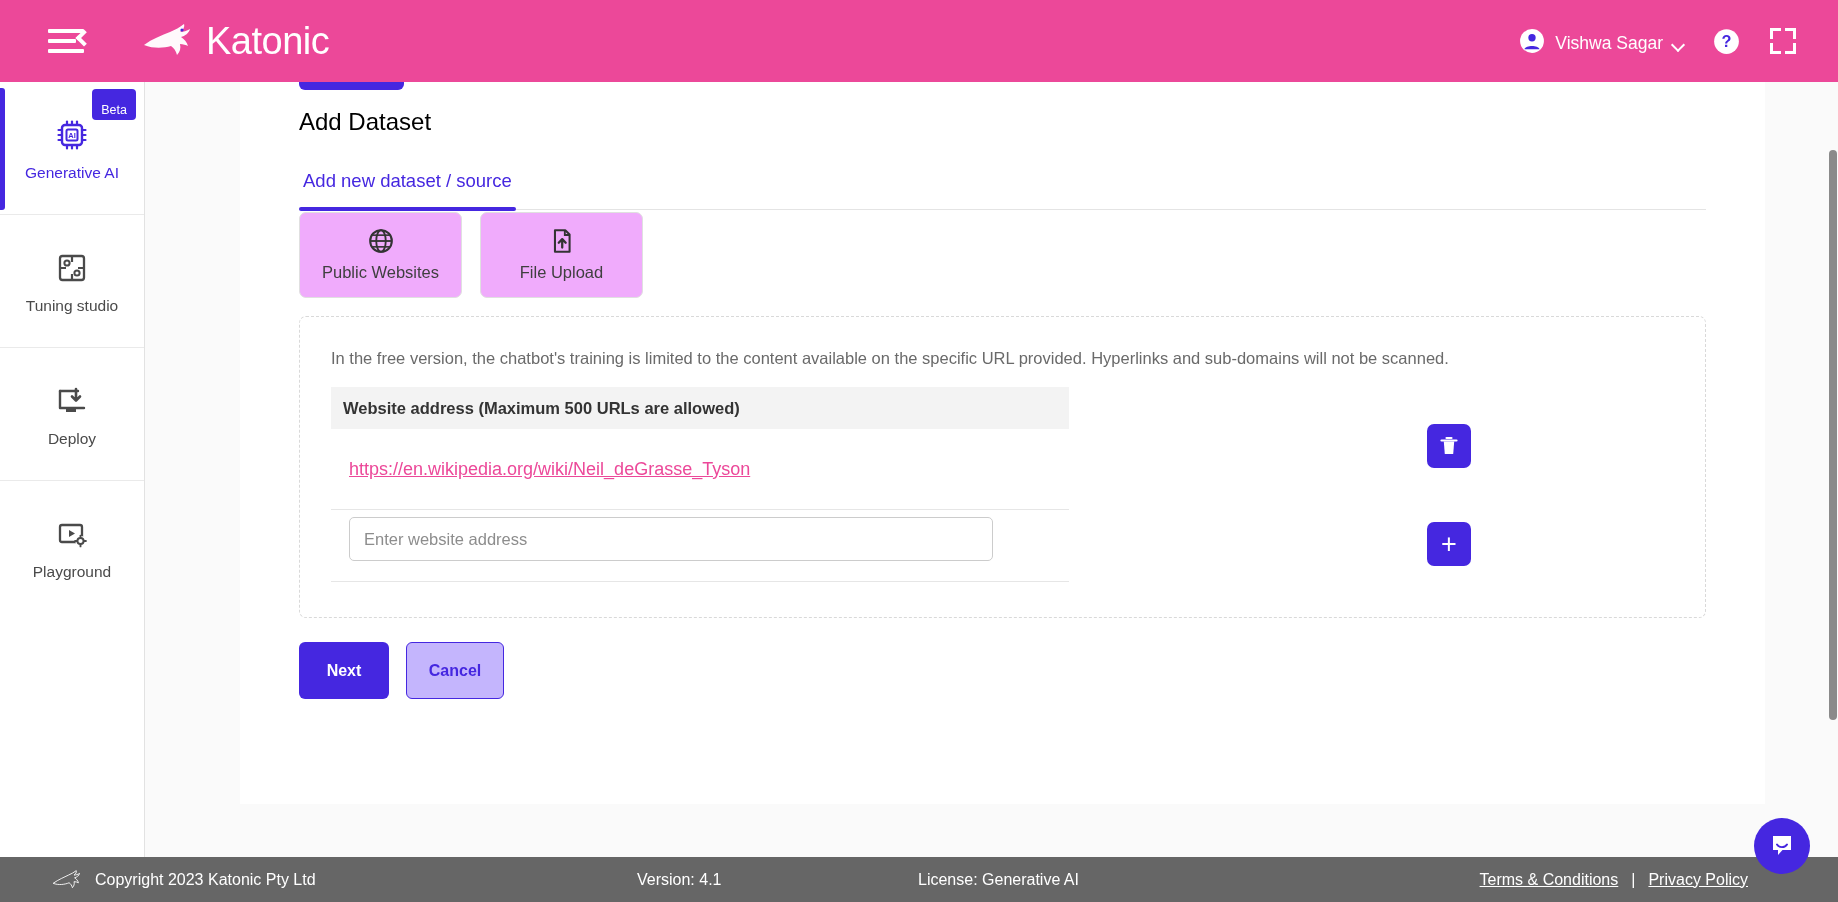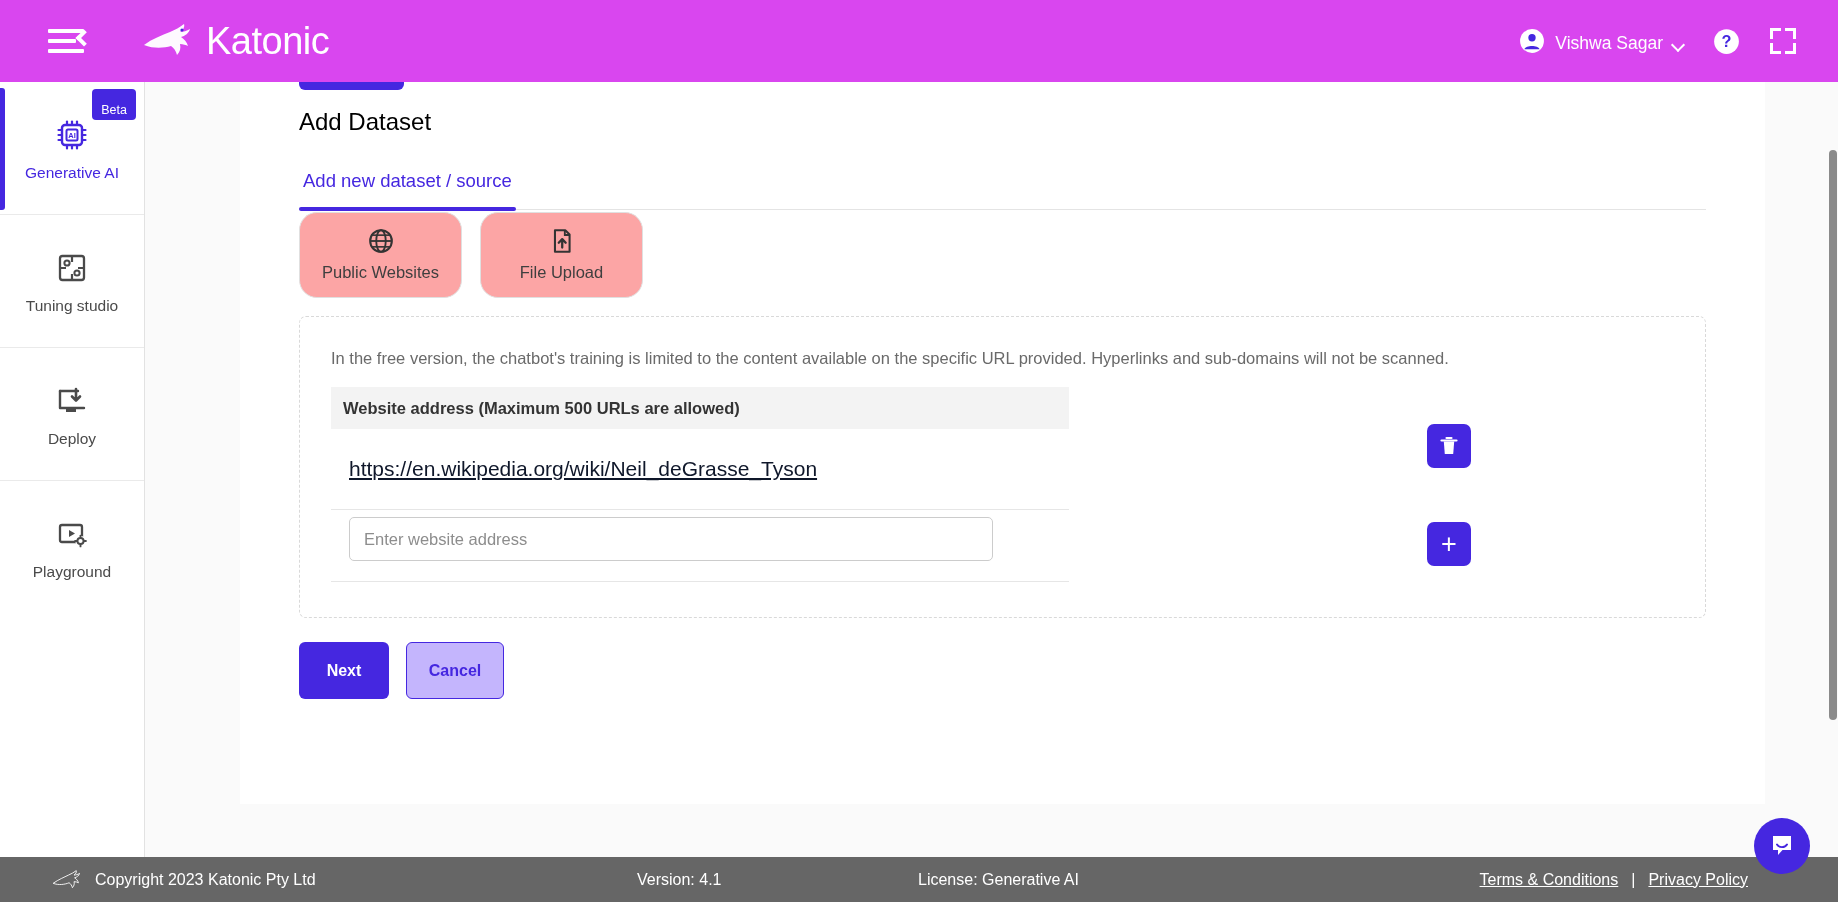--- a/index.html
+++ b/index.html
@@ -9,21 +9,21 @@
     overflow: hidden;
     font-family: "Liberation Sans", sans-serif;
     background: #ffffff;
   }
   .app { position: relative; width: 1838px; height: 902px; background: #fafafa; }
 
   
   .header {
     position: absolute; top: 0; left: 0;
     width: 1838px; height: 82px;
-    background: #d946ef;
+    background: #ec4899;
     display: flex; align-items: center;
     z-index: 40;
   }
   .hamburger {
     margin-left: 48px; width: 42px; height: 34px;
     display: flex; flex-direction: column; justify-content: center;
     cursor: pointer; position: relative;
   }
   .hamburger .bar { height: 4px; background: #ffffff; border-radius: 1px; margin: 3px 0; }
   .hamburger .bar.b1 { width: 36px; }
@@ -125,21 +125,21 @@
     content: ""; position: absolute; left: 0; bottom: -2px;
     width: 100%; height: 4px; background: #4527e0; border-radius: 2px;
   }
 
   .source-cards {
     position: absolute; top: 130px; left: 59px;
     display: flex; gap: 18px;
   }
   .source-card {
     width: 163px; height: 86px;
-    background: #fca5a5; border: 1px solid #e0e0e0; border-radius: 18px;
+    background: #f0abfc; border: 1px solid #e0e0e0; border-radius: 7px;
     display: flex; flex-direction: column; align-items: center; justify-content: center;
     gap: 9px; cursor: pointer;
   }
   .source-card .sc-icon { width: 26px; height: 26px; }
   .source-card .sc-label { font-size: 16.5px; color: #3f3f3f; }
 
   .panel {
     position: absolute; top: 234px; left: 59px;
     width: 1407px; height: 302px;
     border: 1px dashed #d9d9d9; border-radius: 7px;
@@ -156,21 +156,21 @@
   .url-header {
     height: 42px; background: #f3f3f3;
     display: flex; align-items: center; padding-left: 12px;
     font-size: 16.5px; color: #333333; font-weight: bold;
   }
   .url-row {
     height: 81px; display: flex; align-items: center;
     border-bottom: 1px solid #e6e6e6; padding-left: 18px;
   }
   .url-link {
-    font-size: 21px; color: #0f172a; text-decoration: underline; cursor: pointer;
+    font-size: 18px; color: #ec4899; text-decoration: underline; cursor: pointer;
   }
   .icon-btn {
     position: absolute; width: 44px; height: 44px;
     background: #4527e0; border: none; border-radius: 7px;
     display: flex; align-items: center; justify-content: center;
     cursor: pointer;
   }
   .btn-delete { top: 107px; left: 1127px; }
   .btn-add { top: 205px; left: 1127px; }
   .plus-glyph { color: #ffffff; font-size: 27px; line-height: 1; font-weight: 300; }

